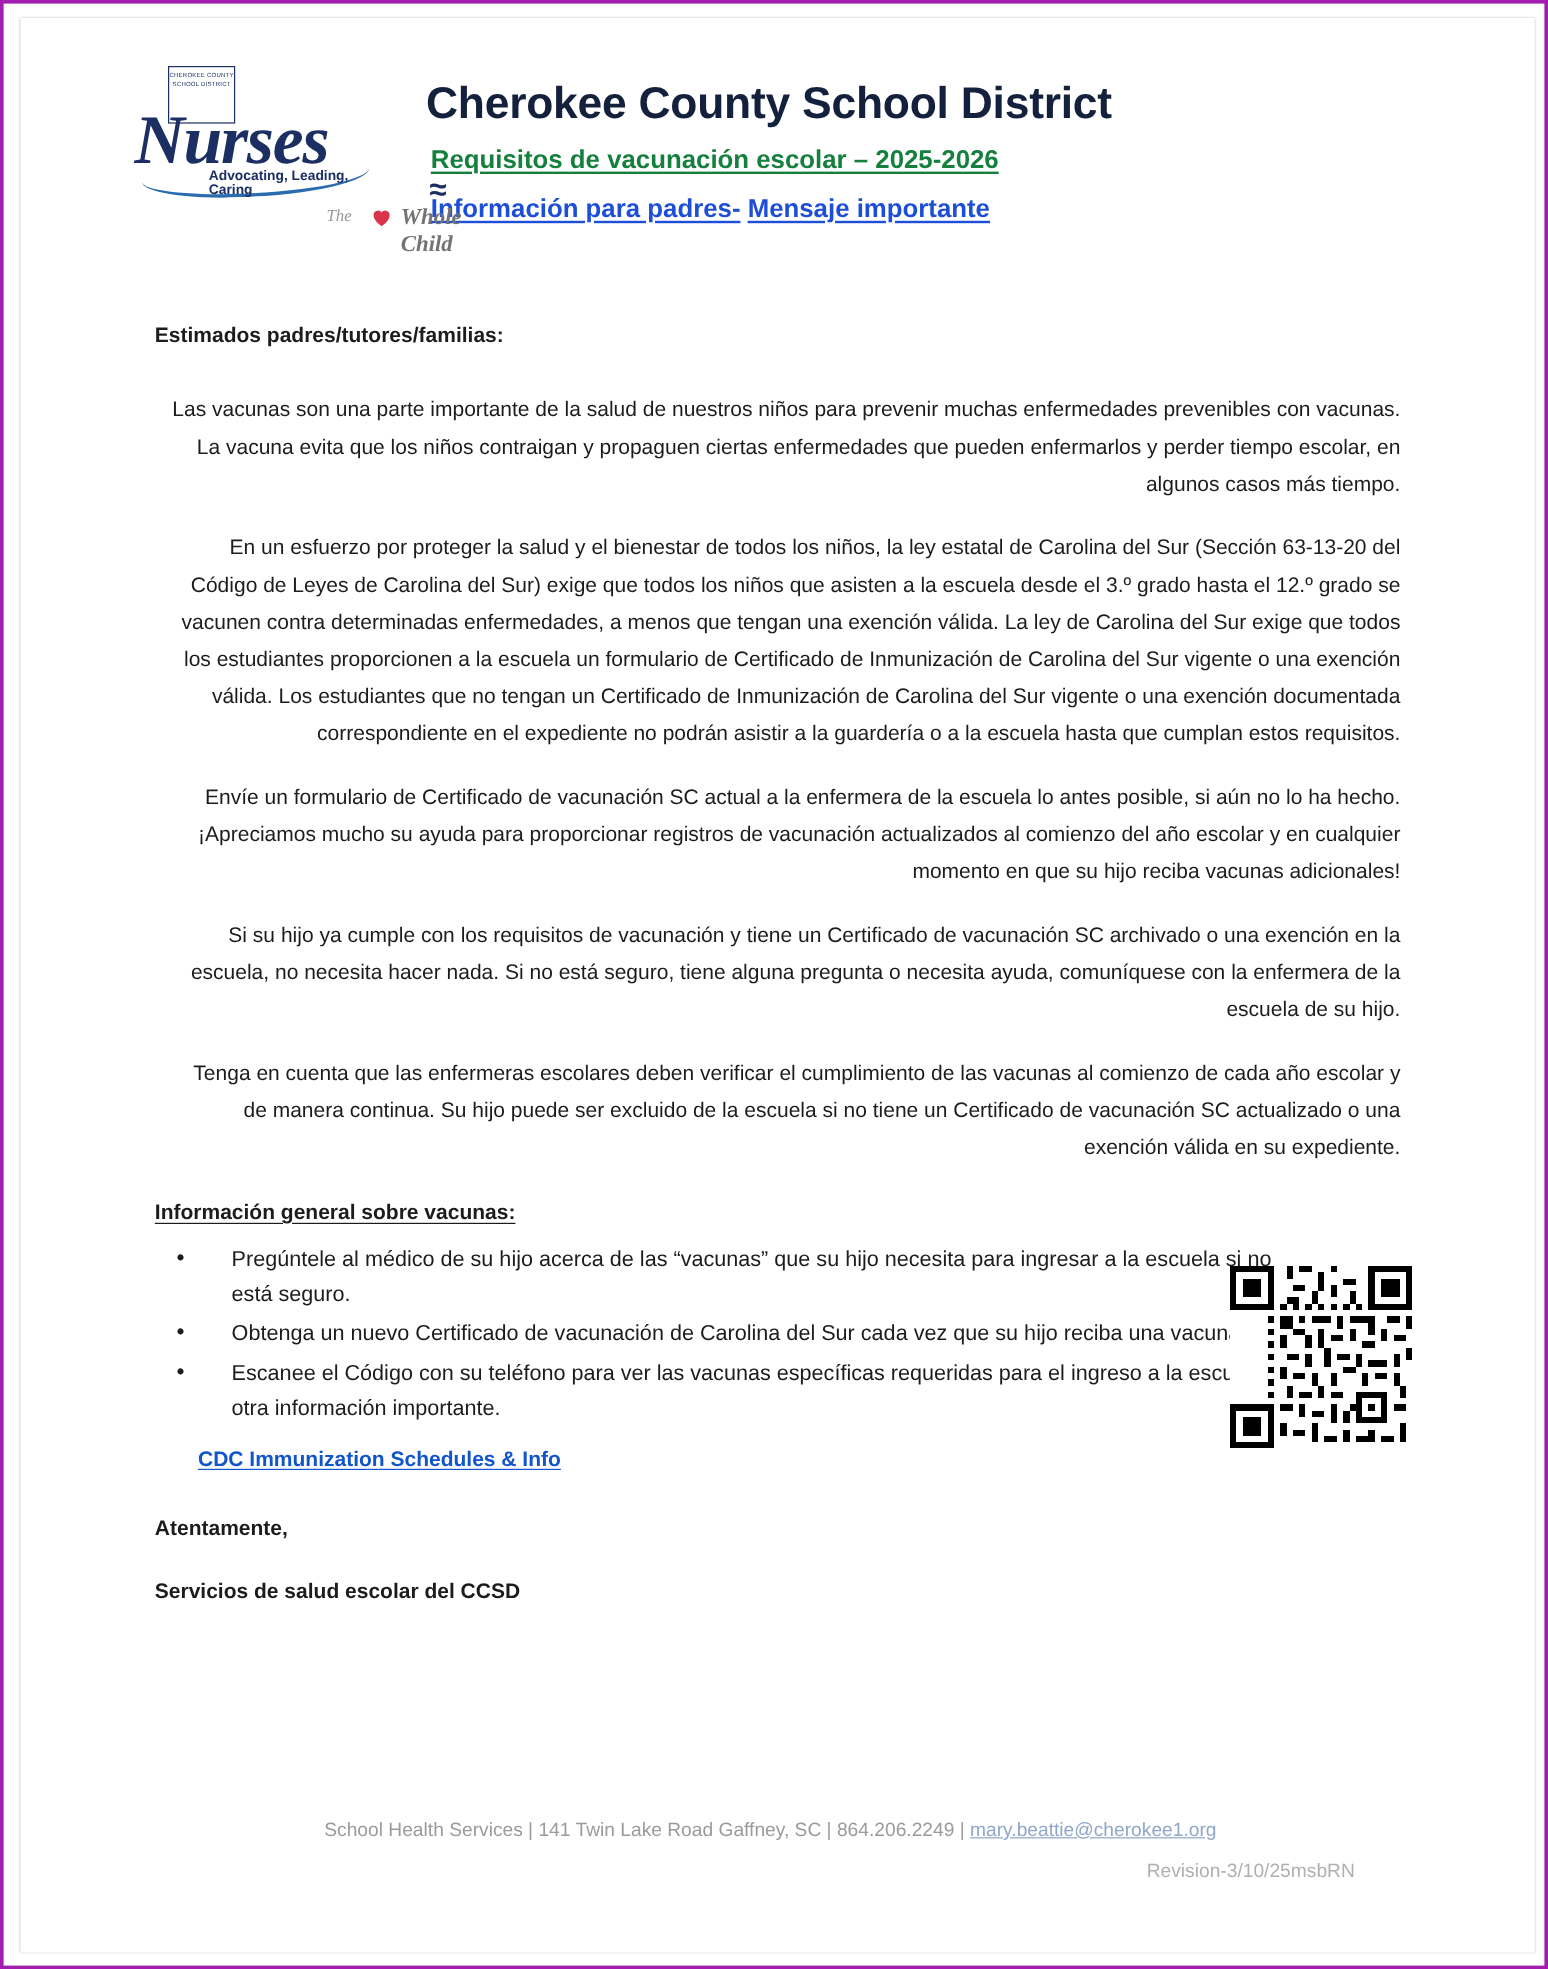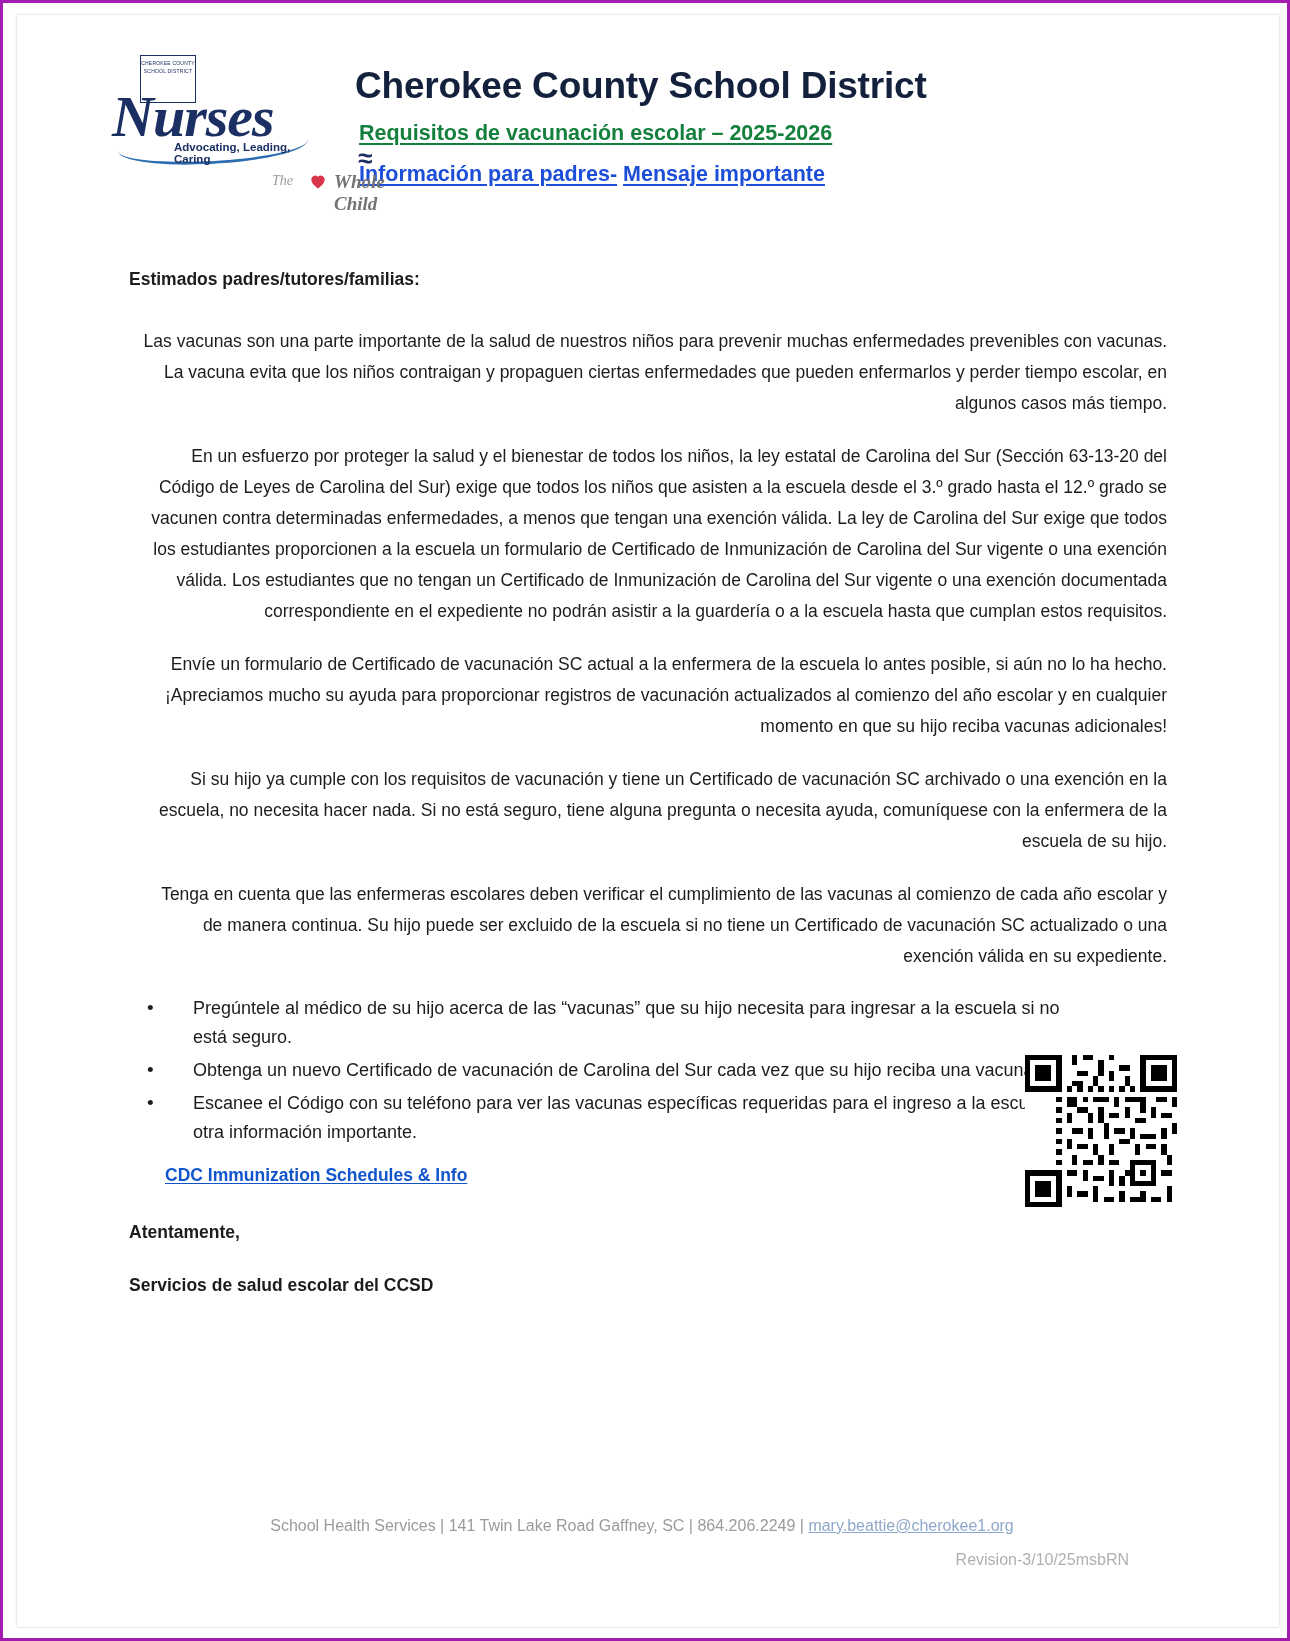--- a/index.html
+++ b/index.html
@@ -286,20 +286,21 @@
 
     <div class="body">
       <div class="greeting">Estimados padres/tutores/familias:</div>
 
       <p class="para">Las vacunas son una parte importante de la salud de nuestros niños para prevenir muchas enfermedades prevenibles con vacunas. La vacuna evita que los niños contraigan y propaguen ciertas enfermedades que pueden enfermarlos y perder tiempo escolar, en algunos casos más tiempo.</p>
       <p class="para">En un esfuerzo por proteger la salud y el bienestar de todos los niños, la ley estatal de Carolina del Sur (Sección 63-13-20 del Código de Leyes de Carolina del Sur) exige que todos los niños que asisten a la escuela desde el 3.º grado hasta el 12.º grado se vacunen contra determinadas enfermedades, a menos que tengan una exención válida. La ley de Carolina del Sur exige que todos los estudiantes proporcionen a la escuela un formulario de Certificado de Inmunización de Carolina del Sur vigente o una exención válida. Los estudiantes que no tengan un Certificado de Inmunización de Carolina del Sur vigente o una exención documentada correspondiente en el expediente no podrán asistir a la guardería o a la escuela hasta que cumplan estos requisitos.</p>
       <p class="para">Envíe un formulario de Certificado de vacunación SC actual a la enfermera de la escuela lo antes posible, si aún no lo ha hecho. ¡Apreciamos mucho su ayuda para proporcionar registros de vacunación actualizados al comienzo del año escolar y en cualquier momento en que su hijo reciba vacunas adicionales!</p>
       <p class="para">Si su hijo ya cumple con los requisitos de vacunación y tiene un Certificado de vacunación SC archivado o una exención en la escuela, no necesita hacer nada. Si no está seguro, tiene alguna pregunta o necesita ayuda, comuníquese con la enfermera de la escuela de su hijo.</p>
       <p class="para">Tenga en cuenta que las enfermeras escolares deben verificar el cumplimiento de las vacunas al comienzo de cada año escolar y de manera continua. Su hijo puede ser excluido de la escuela si no tiene un Certificado de vacunación SC actualizado o una exención válida en su expediente.</p>
 
+      <div class="section-head">Información general sobre vacunas:</div>
 
       <ul class="bullets">
         <li>Pregúntele al médico de su hijo acerca de las “vacunas” que su hijo necesita para ingresar a la escuela si no está seguro.</li>
         <li>Obtenga un nuevo Certificado de vacunación de Carolina del Sur cada vez que su hijo reciba una vacuna.</li>
         <li>Escanee el Código con su teléfono para ver las vacunas específicas requeridas para el ingreso a la escuela y otra información importante.</li>
       </ul>
 
       <div class="link-line">
         <a class="doc-link" href="#">CDC Immunization Schedules &amp; Info</a>
       </div>

